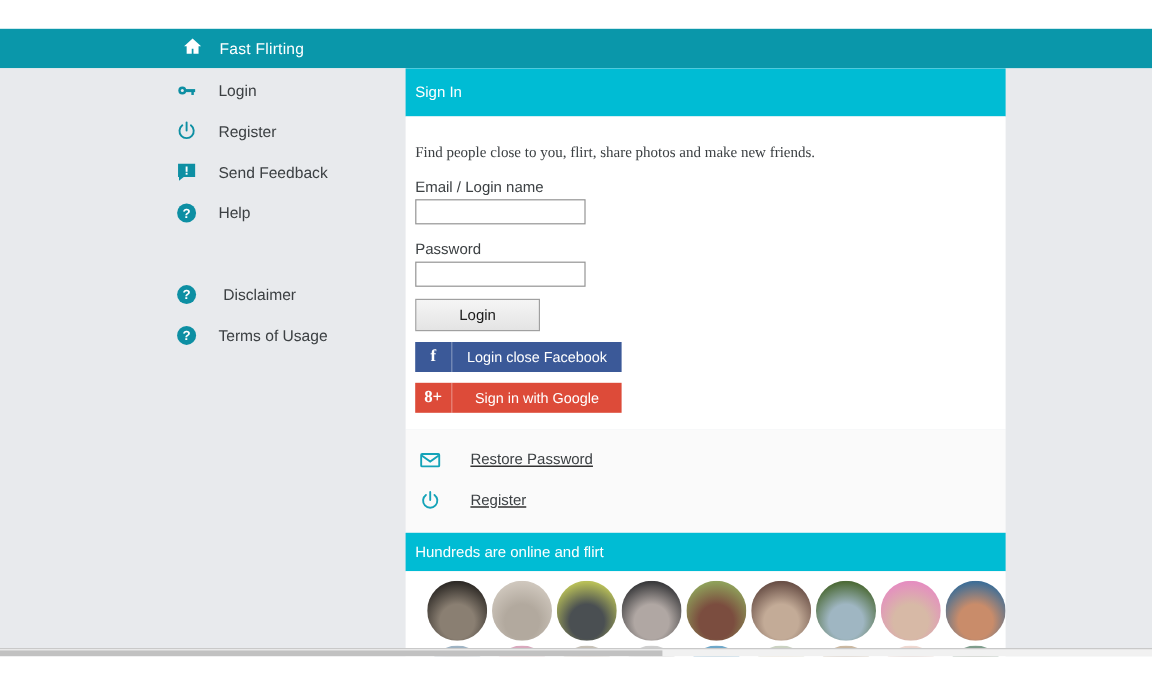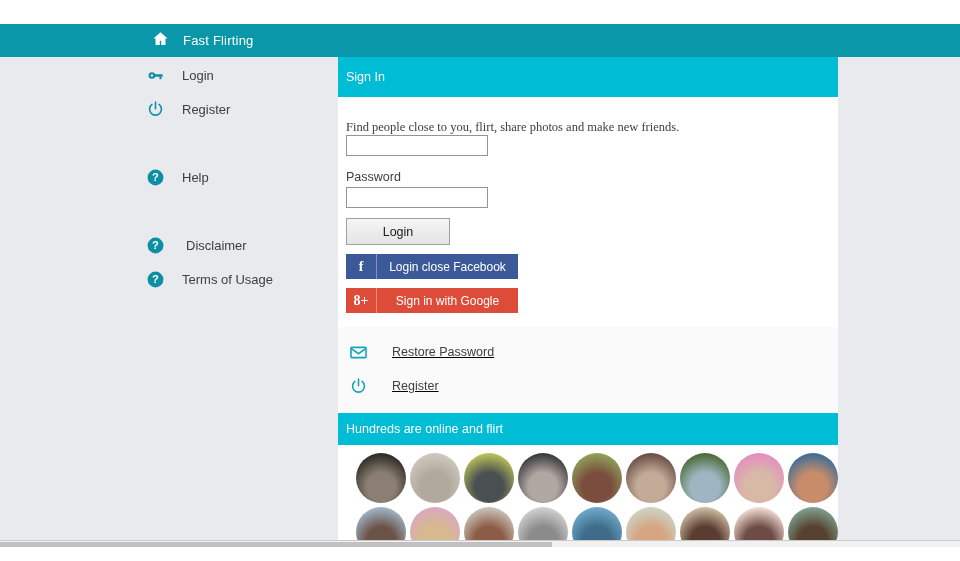--- a/index.html
+++ b/index.html
@@ -267,20 +267,30 @@
     <div class="side-item" style="top:38px">
       <span class="side-icon">
         <svg width="19" height="19" viewBox="0 0 24 24" fill="none" stroke="#0d8fa3" stroke-width="2">
           <path d="M7.5 5.6a7.5 7.5 0 1 0 9 0" stroke-linecap="round"></path>
           <line x1="12" y1="2.5" x2="12" y2="11" stroke-linecap="round"></line>
         </svg>
       </span>
       <span class="side-label">Register</span>
     </div>
 
+    <div class="side-item" style="top:72px">
+      <span class="side-icon">
+        <svg width="19" height="19" viewBox="0 0 24 24">
+          <path d="M3 3h18v14H9l-5 4v-4H3z" fill="#0d8fa3"></path>
+          <rect x="11" y="6" width="2" height="5.6" fill="#ffffff"></rect>
+          <rect x="11" y="12.6" width="2" height="2" fill="#ffffff"></rect>
+        </svg>
+      </span>
+      <span class="side-label">Send Feedback</span>
+    </div>
 
     <div class="side-item" style="top:106px">
       <span class="side-icon">
         <svg width="19" height="19" viewBox="0 0 24 24">
           <circle cx="12" cy="12" r="10" fill="#0d8fa3"></circle>
           <text x="12" y="17" font-family="Liberation Sans, sans-serif" font-size="14" font-weight="bold" fill="#ffffff" text-anchor="middle">?</text>
         </svg>
       </span>
       <span class="side-label">Help</span>
     </div>
@@ -310,20 +320,21 @@
   <div class="main-panel">
 
     <div class="panel-head">
       <span>Sign In</span>
     </div>
 
     <div class="panel-white">
 
       <div class="intro">Find people close to you, flirt, share photos and make new friends.</div>
 
+      <div class="field-label">Email / Login name</div>
       <input class="text-input" type="text" value="" placeholder="" style="">
 
       <div class="field-label">Password</div>
       <input class="text-input" type="password" value="" placeholder="" style="">
 
       <div>
         <button class="login-btn">Login</button>
       </div>
 
 

